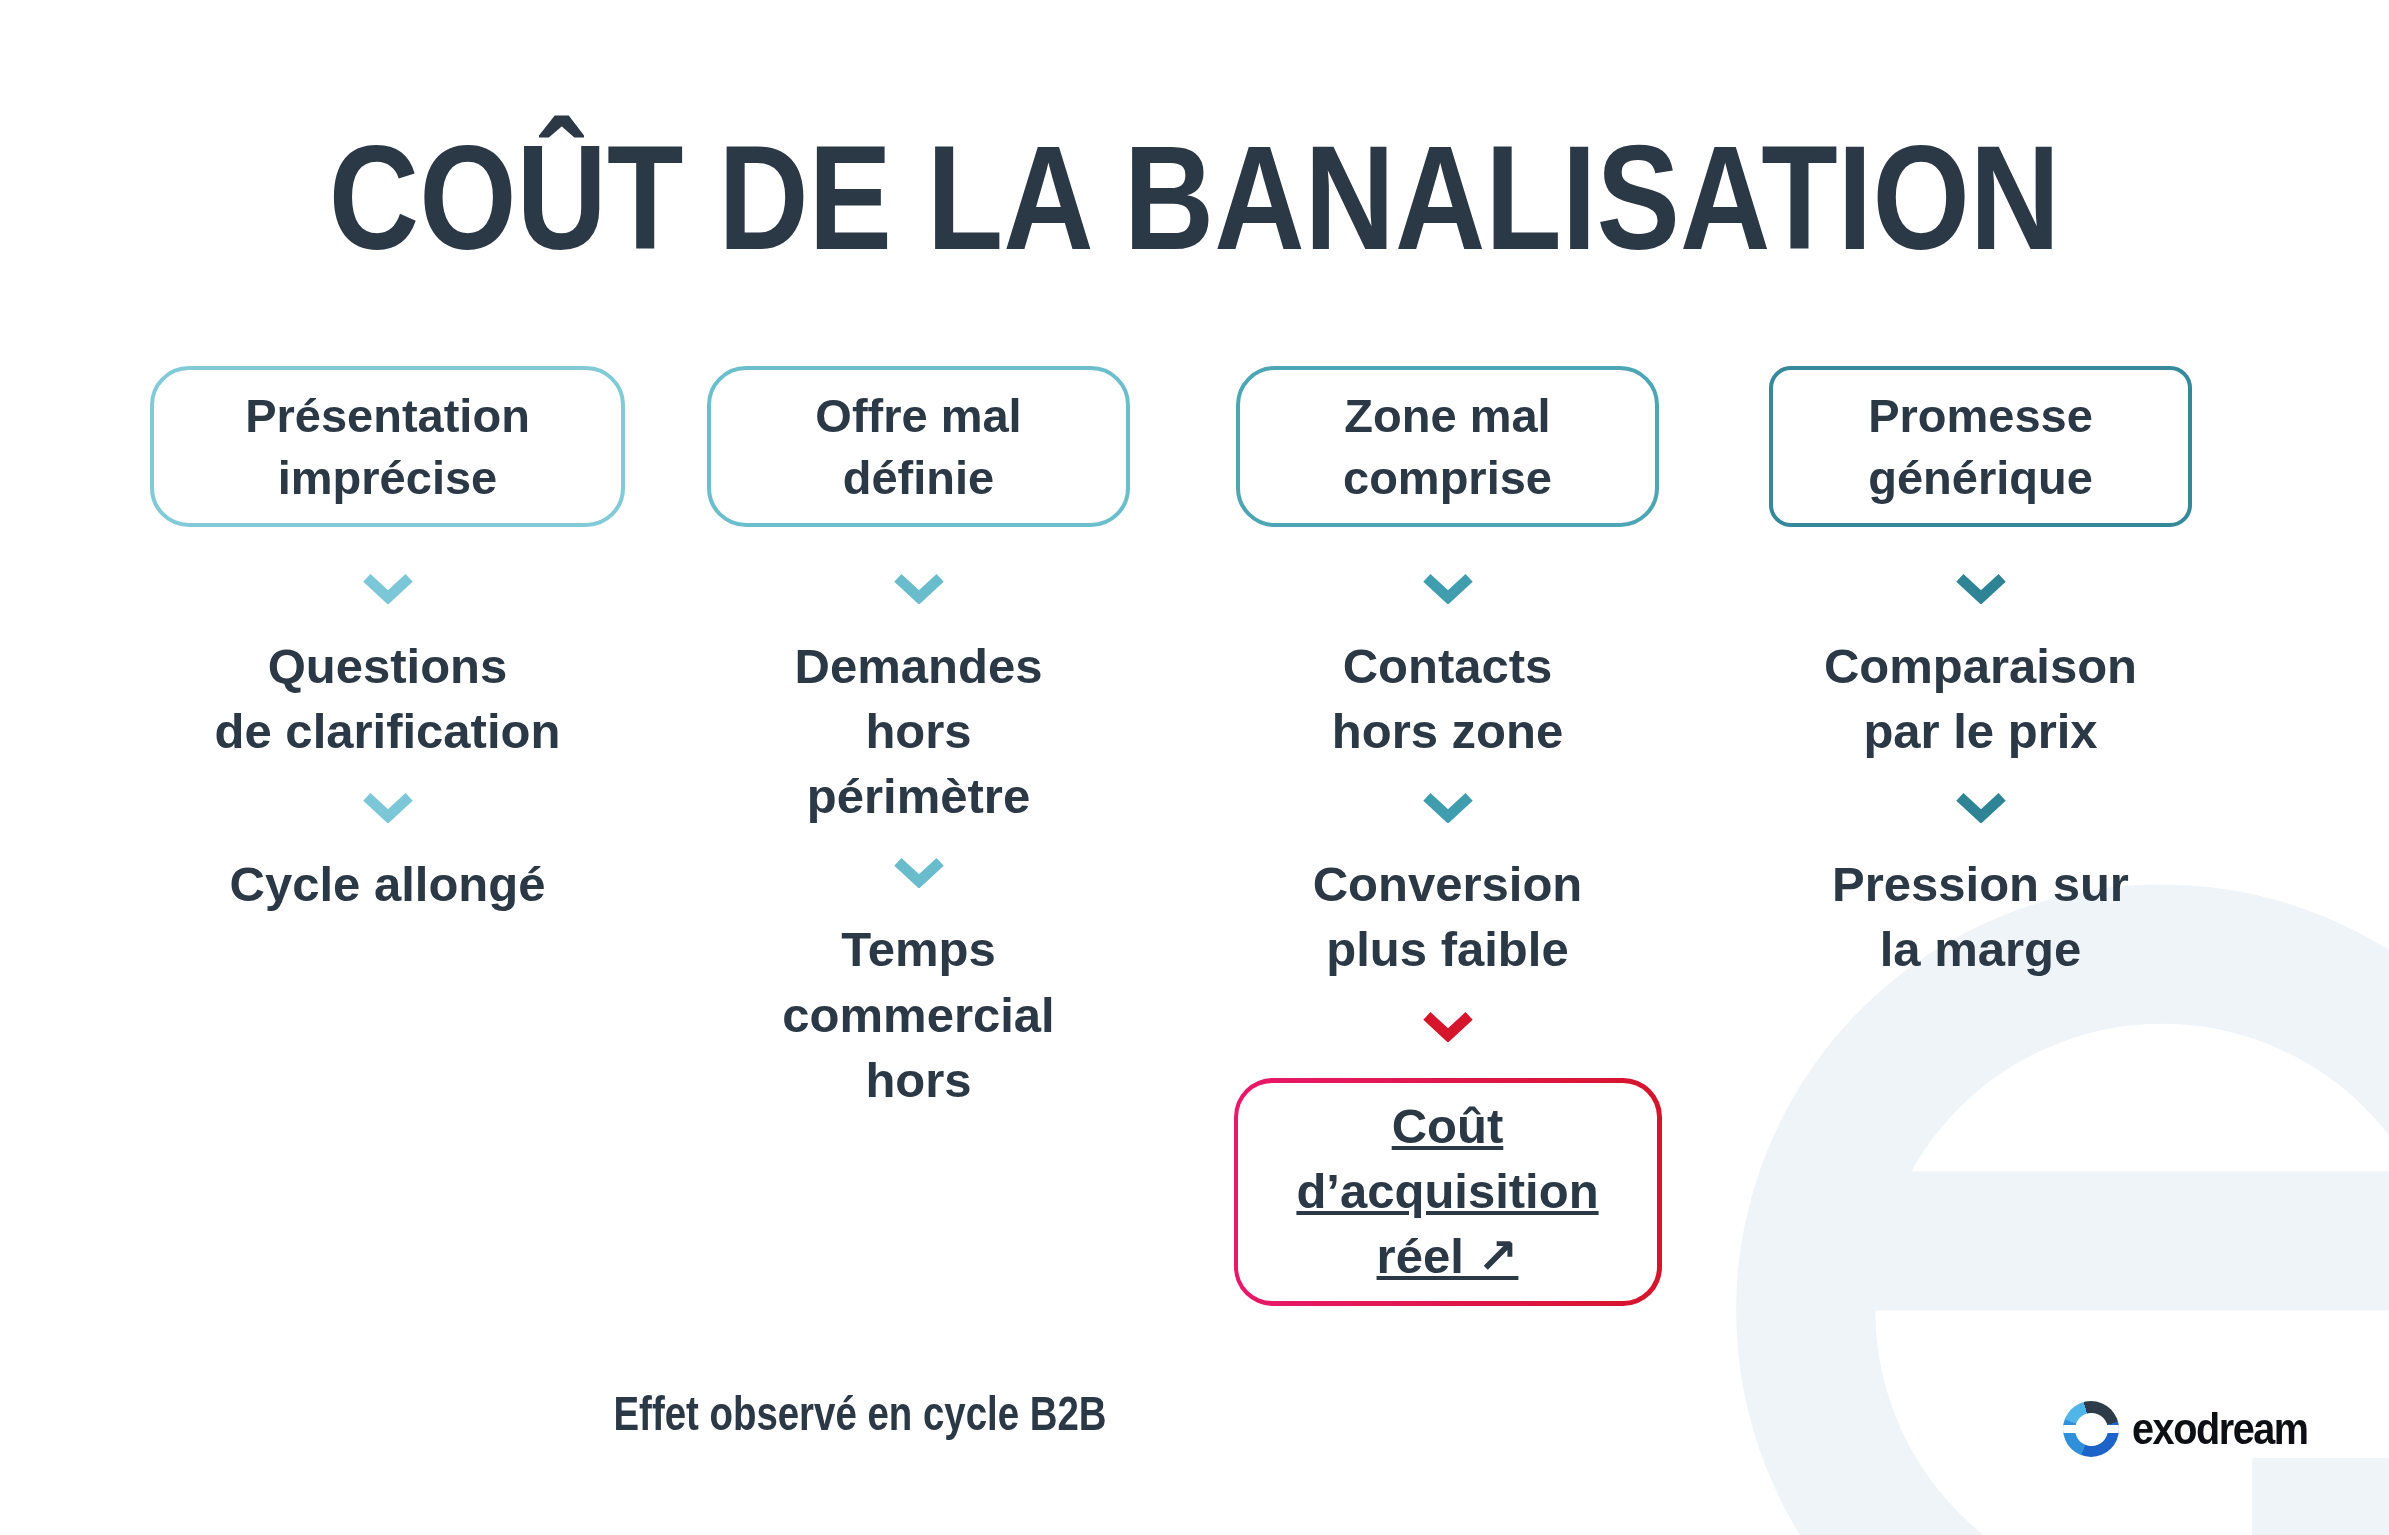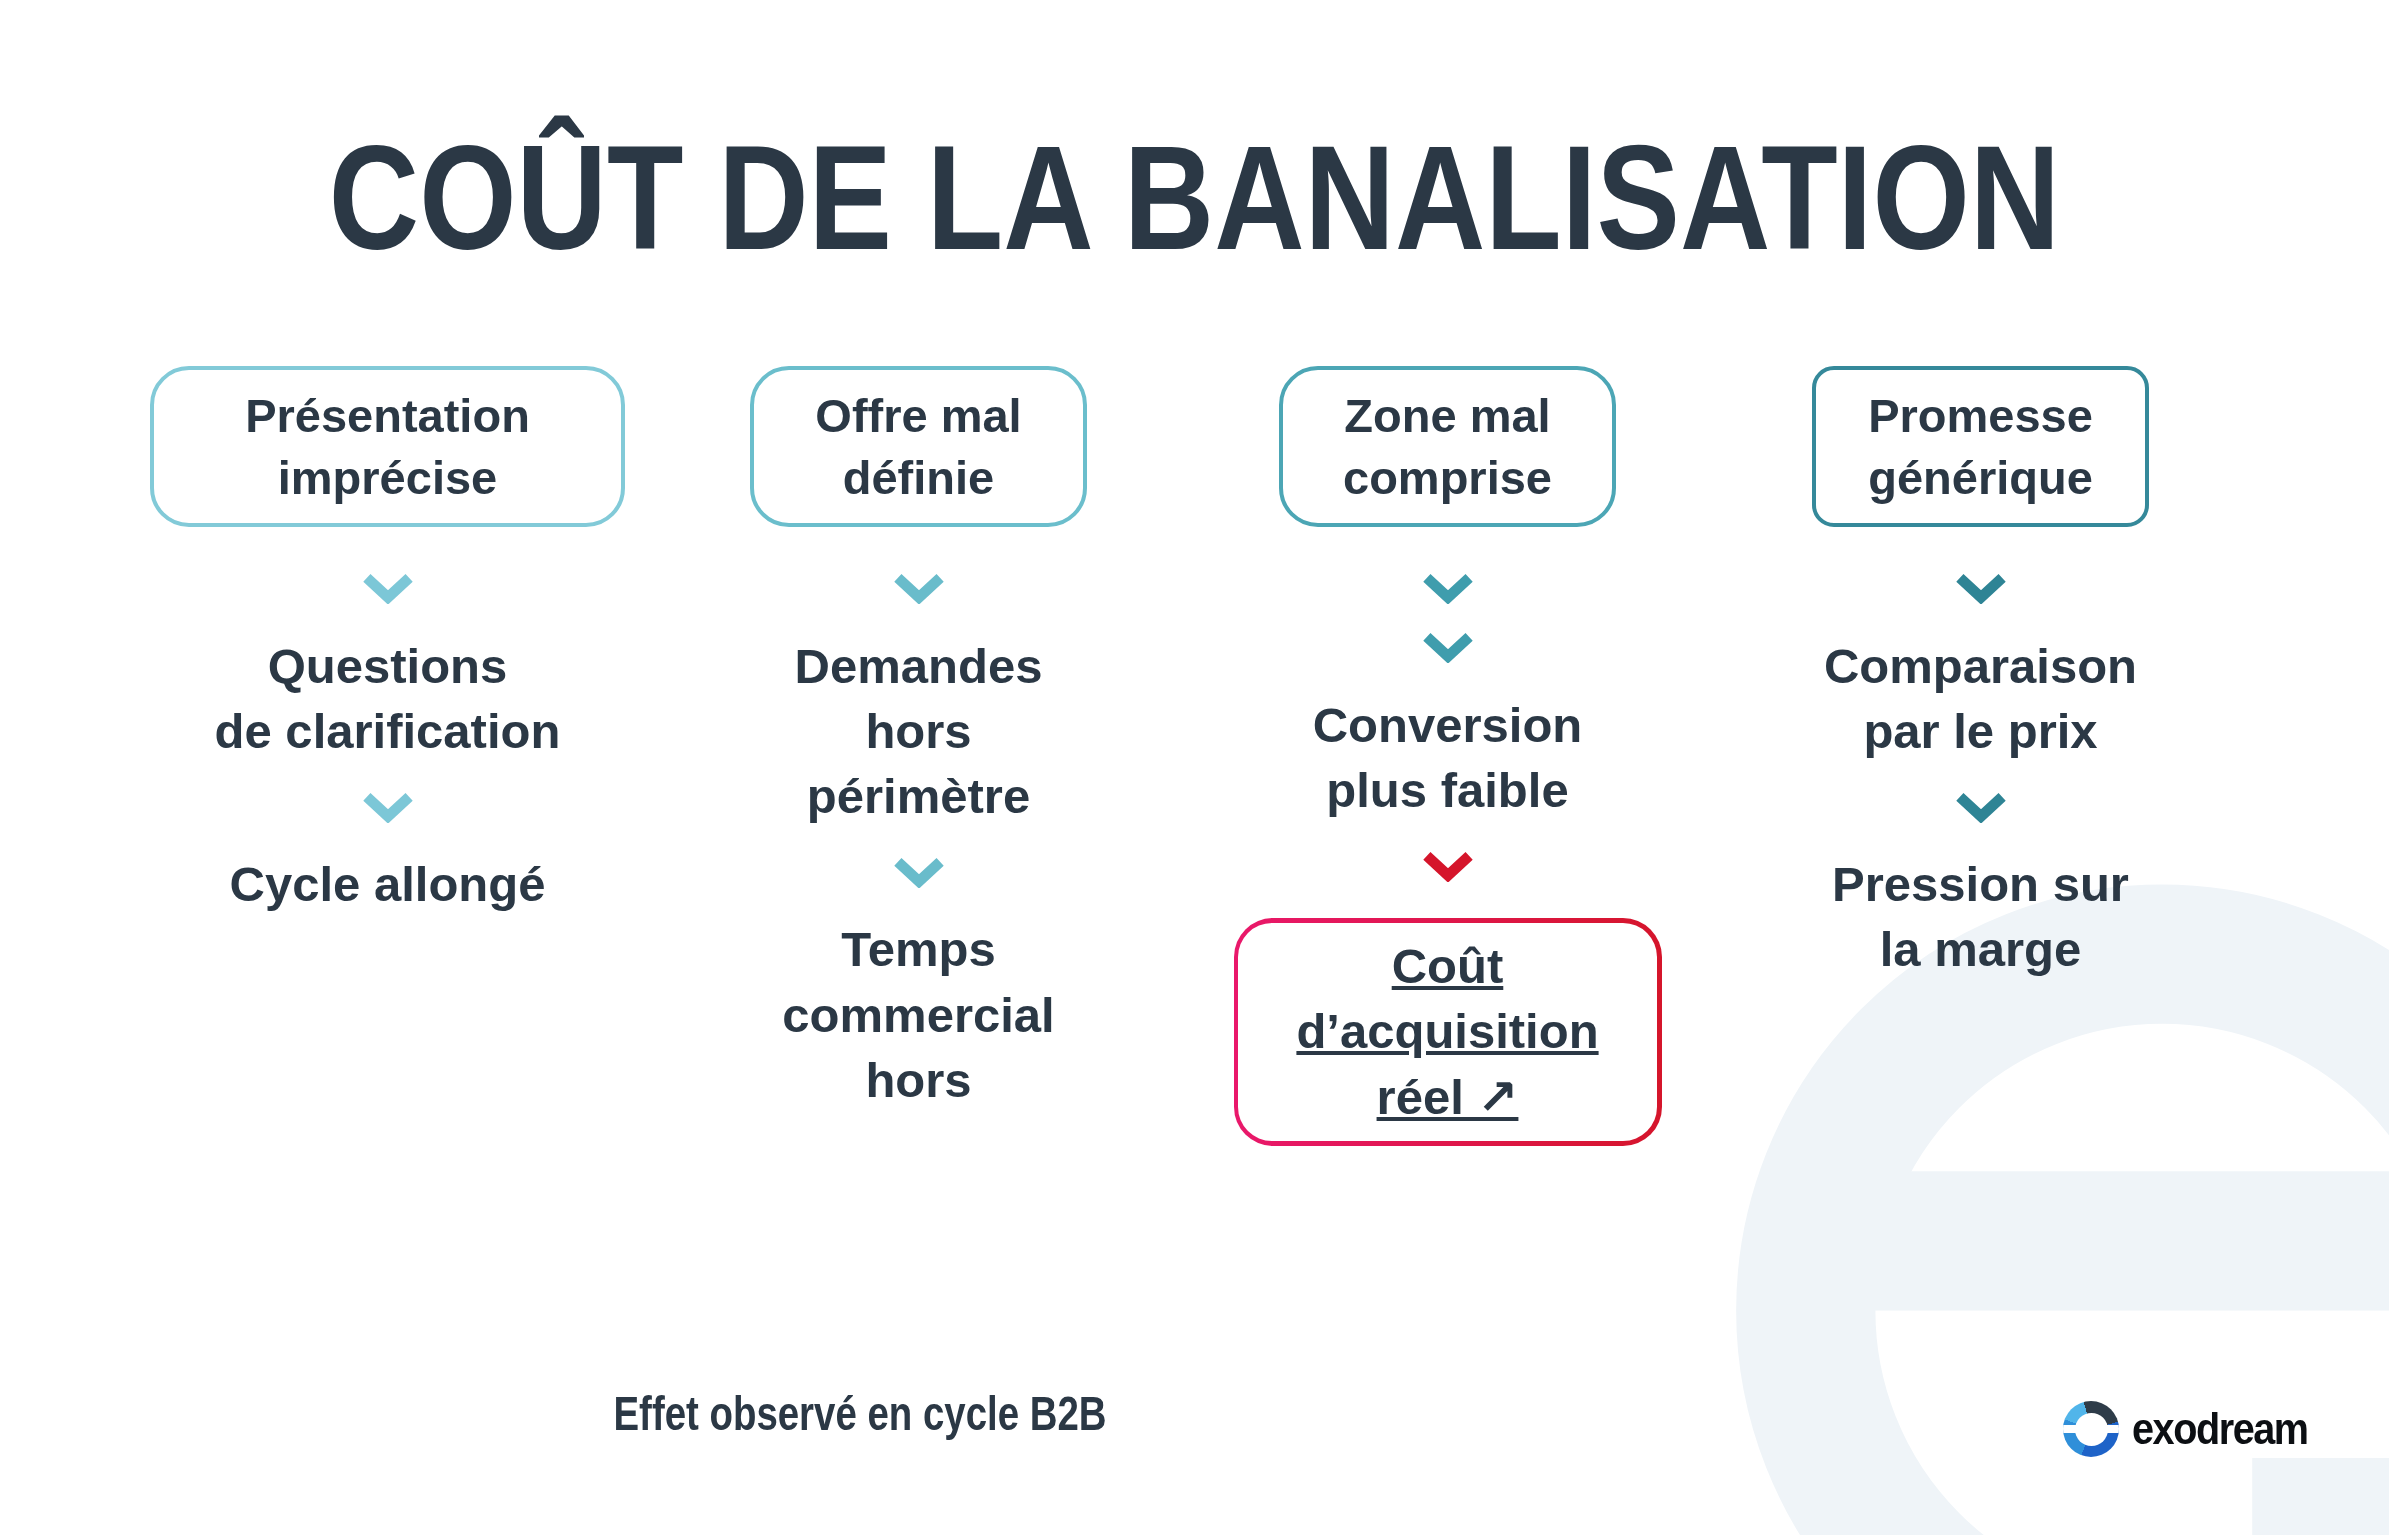--- a/index.html
+++ b/index.html
@@ -14,21 +14,21 @@
     color:#2B3845; letter-spacing:0px; white-space:nowrap;
     transform:scaleX(0.84);
   }
   
   .watermark{position:absolute; left:1687px; top:868px; width:702px; height:668px;}
   
   .col{position:absolute; top:366px; width:491px; display:flex; flex-direction:column; align-items:center;}
   .c0{left:142px;} .c1{left:673px;} .c2{left:1202px;} .c3{left:1735px;}
   .box-header{
     box-sizing:border-box; border:4.9px solid #7fc9d7; border-radius:39px;
-    min-height:161px; width:337px; padding:11.5px 19.7px;
+    min-height:161px; width:423px; padding:11.5px 19.7px;
     display:flex; align-items:center; justify-content:center;
     text-align:center; font-weight:bold; font-size:47px; line-height:1.3;
     color:#2B3845; white-space:pre-line; background:#fff;
   }
   .c0 .box-header{width:475px;}
   .chevron{margin-top:46px; flex:0 0 auto;}
   .flow-text + .chevron, .chevron + .chevron{margin-top:28px;}
   .flow-text{
     margin-top:29.5px; font-weight:bold; font-size:49px; line-height:1.33;
     color:#2B3845; text-align:center; white-space:pre-line;
@@ -107,20 +107,22 @@
         <div class="flow-text">Temps
 commercial
 hors</div>
       </div>
       <div class="col c2">
         <div class="box-header" style="border-color: rgb(76, 166, 181);">Zone mal
 comprise</div>
         <svg class="chevron" width="52" height="31" viewBox="0 0 64 38">
           <path d="M6 6 L32 30 L58 6" fill="none" stroke="#3F9DAD" stroke-width="13" stroke-linejoin="miter"></path>
         </svg>
+        <div class="flow-text">Contacts
+hors zone</div>
         <svg class="chevron" width="52" height="31" viewBox="0 0 64 38">
           <path d="M6 6 L32 30 L58 6" fill="none" stroke="#3F9DAD" stroke-width="13" stroke-linejoin="miter"></path>
         </svg>
         <div class="flow-text">Conversion
 plus faible</div>
         <svg class="chevron" width="52" height="31" viewBox="0 0 64 38">
           <path d="M6 6 L32 30 L58 6" fill="none" stroke="#D5152B" stroke-width="13" stroke-linejoin="miter"></path>
         </svg>
         <div class="outcome" style="background: linear-gradient(90deg, rgb(233, 24, 107), rgb(213, 21, 43));">
           <div class="outcome-inner">Coût

